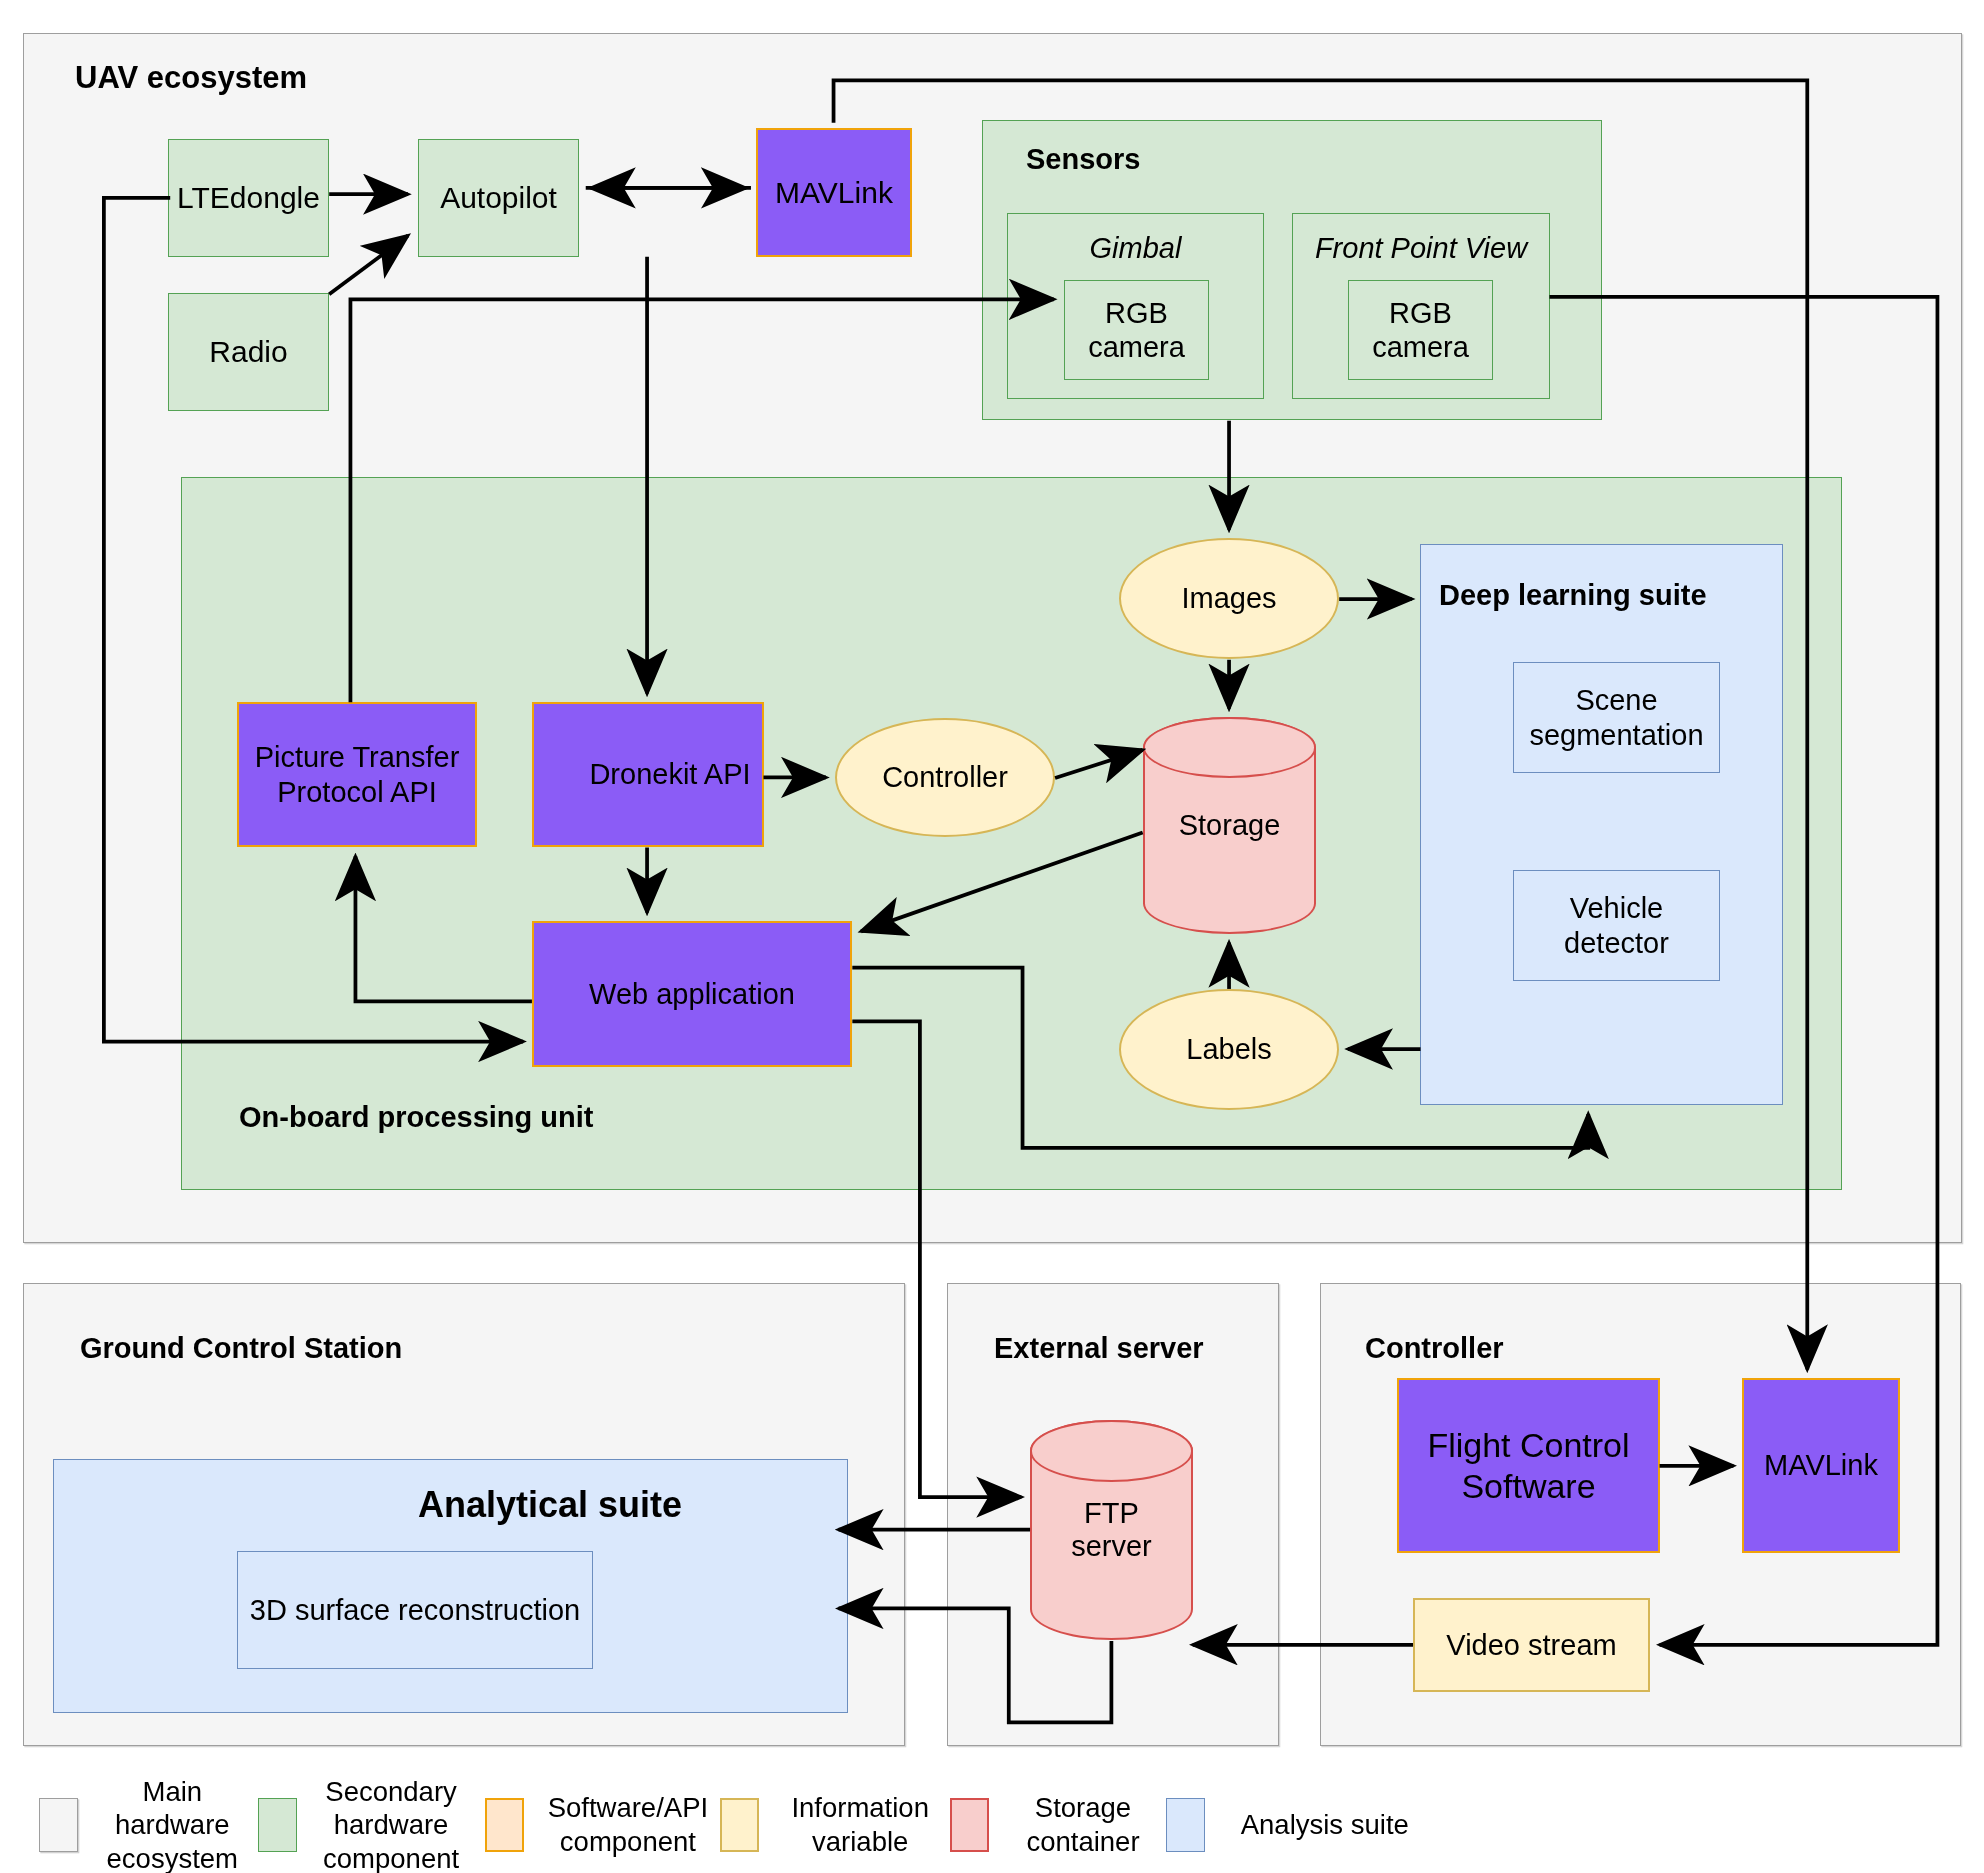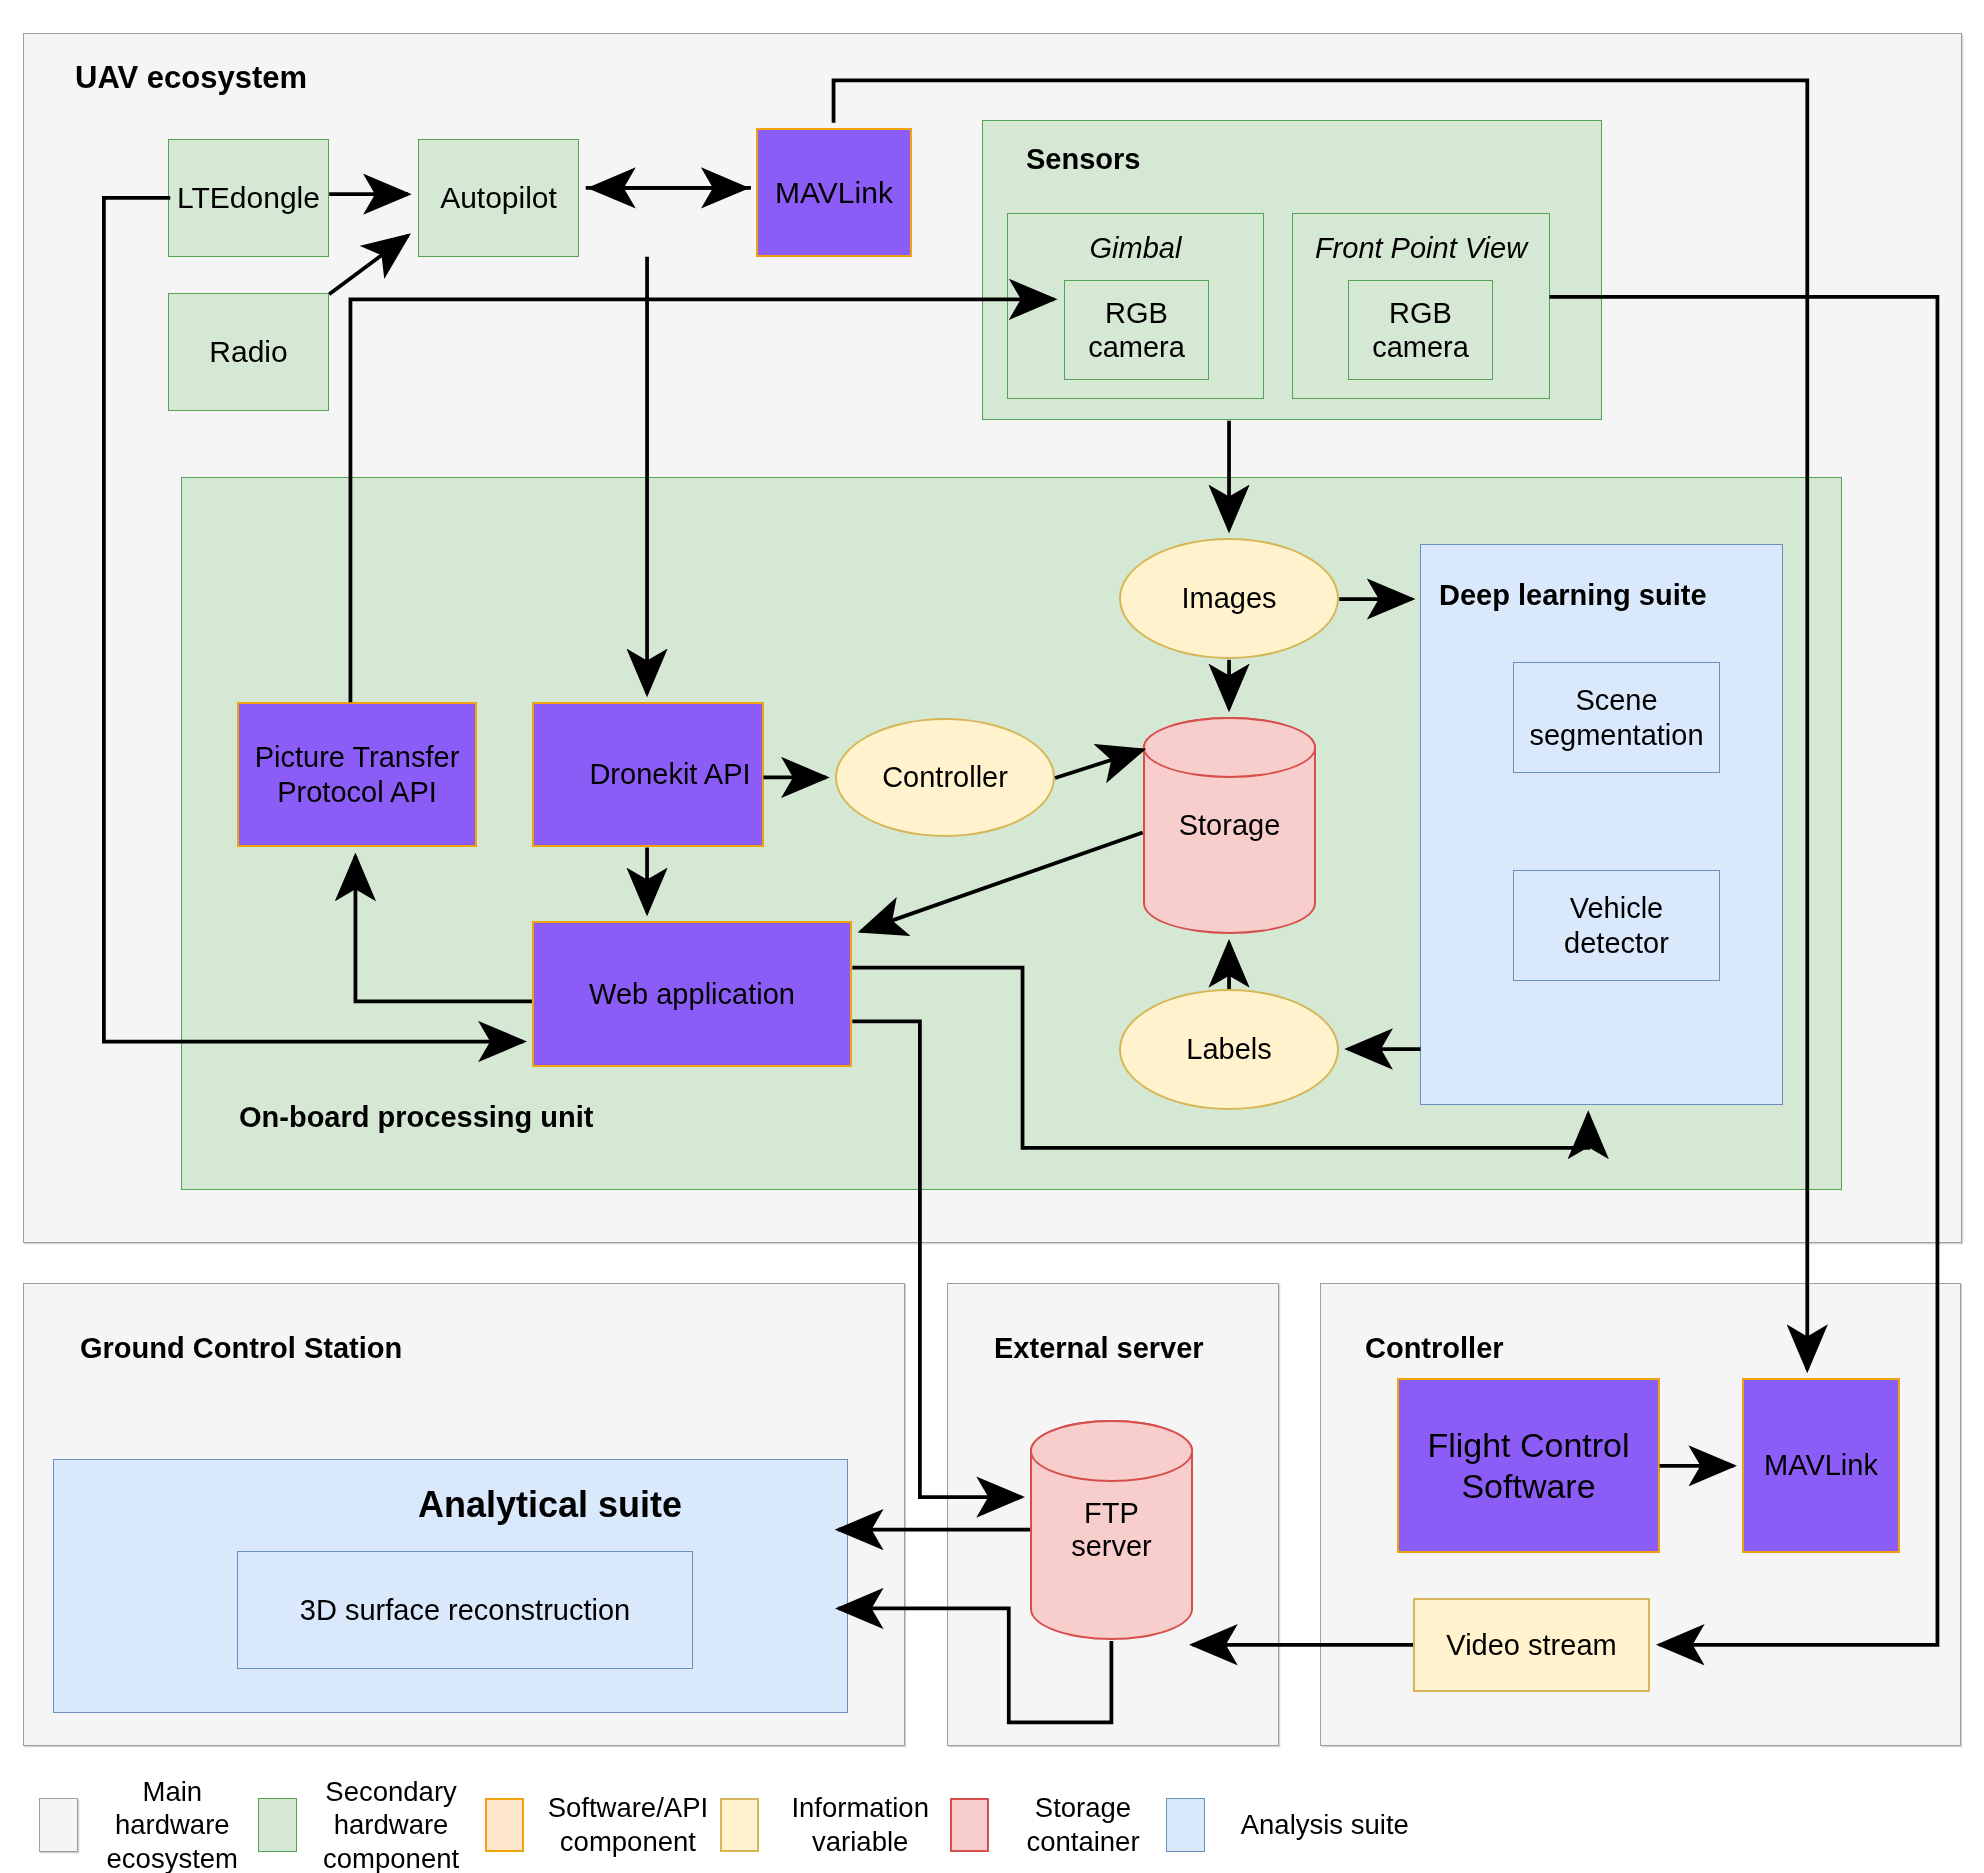--- a/index.html
+++ b/index.html
@@ -111,21 +111,21 @@
   <div class="cyl" style="left:1143px;top:717px;width:173px;height:217px;">
     <div class="body"></div>
     <div class="top"></div>
     <div class="txt" style="font-size:29px;">Storage</div>
   </div>
 
   <div class="grp main-eco" style="left:22.5px;top:1283px;width:882px;height:463px;"></div>
   <div class="hdr" style="left:80px;top:1332px;font-size:29px;">Ground Control Station</div>
   <div class="grp analysis" style="left:53px;top:1459px;width:795px;height:254px;"></div>
   <div class="hdr" style="left:53px;top:1484px;width:629px;text-align:right;font-size:36px;">Analytical suite</div>
-  <div class="node analysis" style="left:237px;top:1551px;width:456px;height:118px;font-size:29px;border-width:1.3px;">
+  <div class="node analysis" style="left:237px;top:1551px;width:356px;height:118px;font-size:29px;border-width:1.3px;">
     <span>3D surface reconstruction</span>
   </div>
 
   <div class="grp main-eco" style="left:947px;top:1283px;width:332px;height:463px;"></div>
   <div class="hdr" style="left:994px;top:1332px;font-size:29px;">External server</div>
   <div class="cyl" style="left:1030px;top:1420px;width:163px;height:220px;">
     <div class="body"></div>
     <div class="top"></div>
     <div class="txt" style="flex-direction:column;font-size:29px;">
       <span>FTP</span>

